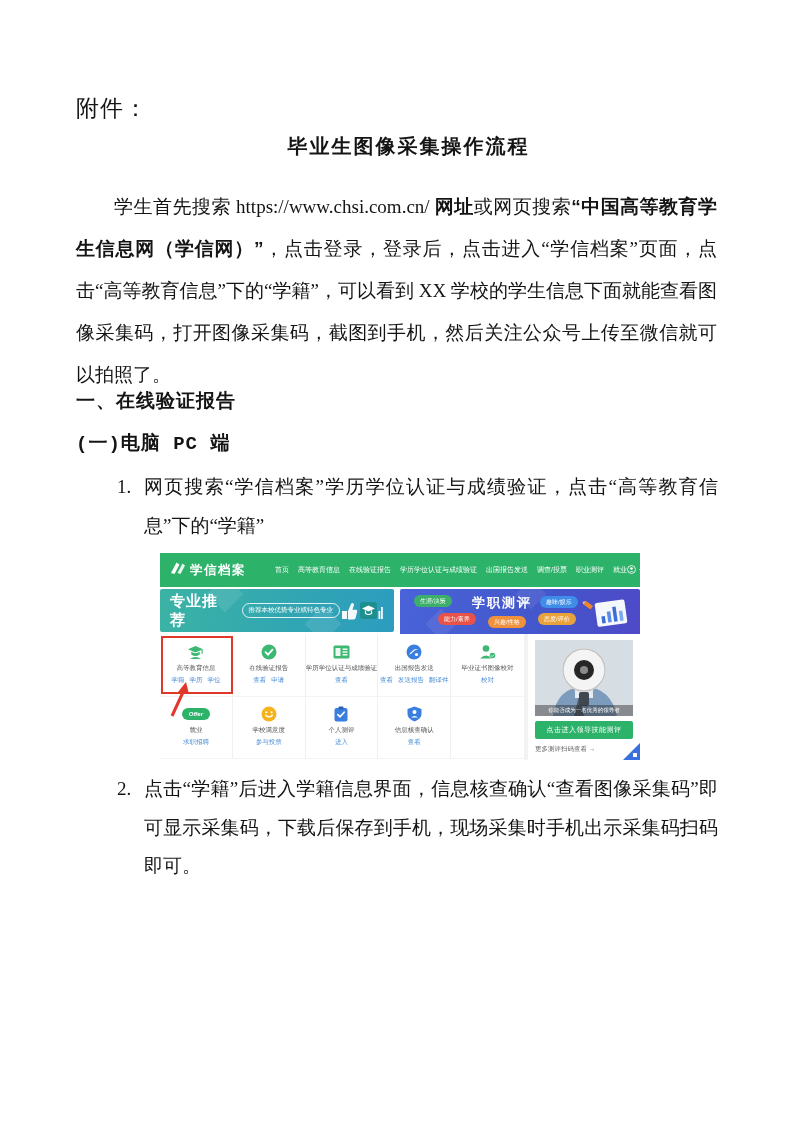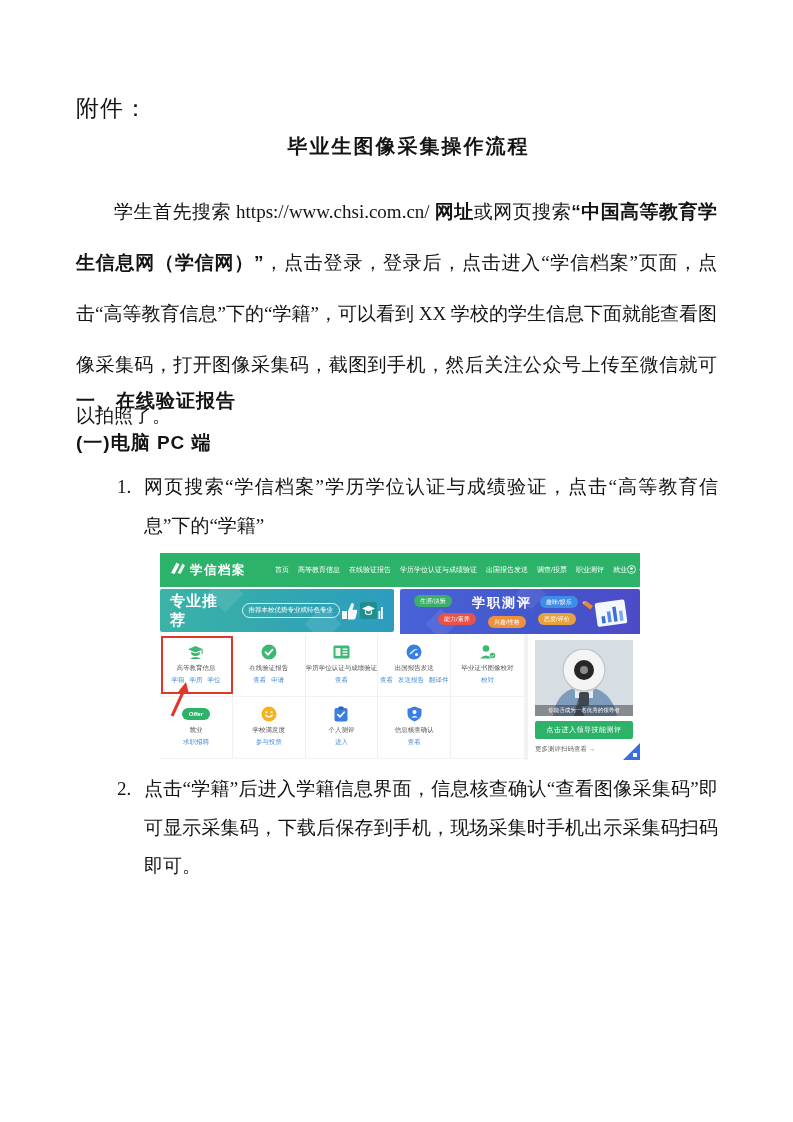--- a/index.html
+++ b/index.html
@@ -5,27 +5,27 @@
   * { box-sizing: border-box; margin: 0; padding: 0; }
   html,body { width:793px; height:1122px; background:#ffffff; }
   .doc {
     position:relative; width:793px; height:1122px; overflow:hidden;
     font-family:"Liberation Serif","DejaVu Serif",serif; color:#141414;
   }
   .attach { position:absolute; top:93px; left:76px; font-size:23px; letter-spacing:1px; }
   .title  { position:absolute; top:133px; left:12px; width:100%; text-align:center;
             font-size:20px; font-weight:bold; letter-spacing:2px; }
   .intro  { position:absolute; top:186px; left:76px; width:641px; font-size:19px;
-            line-height:51px; text-align:justify; text-indent:38px; }
+            line-height:42px; text-align:justify; text-indent:38px; }
   .b      { font-weight:bold; font-family:"Liberation Sans","DejaVu Sans",sans-serif; }
   .url    { font-family:"Liberation Serif","DejaVu Serif",serif; }
   .h1, .h2 { position:absolute; left:76px; font-size:19px; font-weight:bold;
              font-family:"Liberation Sans","DejaVu Sans",sans-serif; letter-spacing:1px; }
   .h1 { top:388px; }
-  .h2 { top:430px; }
+  .h2 { top:430px;font-family:Liberation Mono, monospace; }
   .step { position:absolute; left:117px; width:601px; display:flex;
           font-size:19px; line-height:38.6px; }
   .step1 { top:468px; }
   .step2 { top:770px; }
   .step .num { width:27px; flex:0 0 27px; }
   .step .stext { flex:1; text-align:justify; }
 
   
   .shot { position:absolute; top:553px; left:160px; width:480px; height:207px;
           font-family:"Liberation Sans","DejaVu Sans",sans-serif; background:#fff; }

